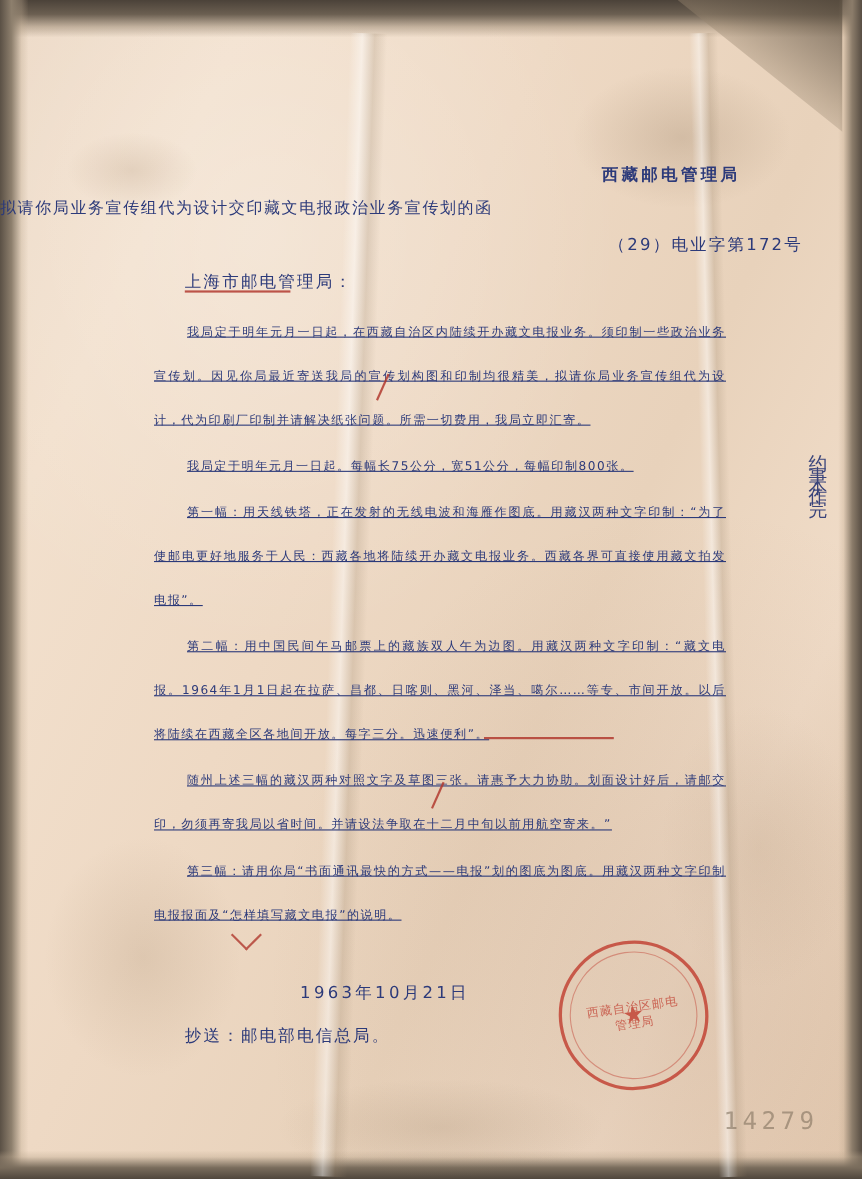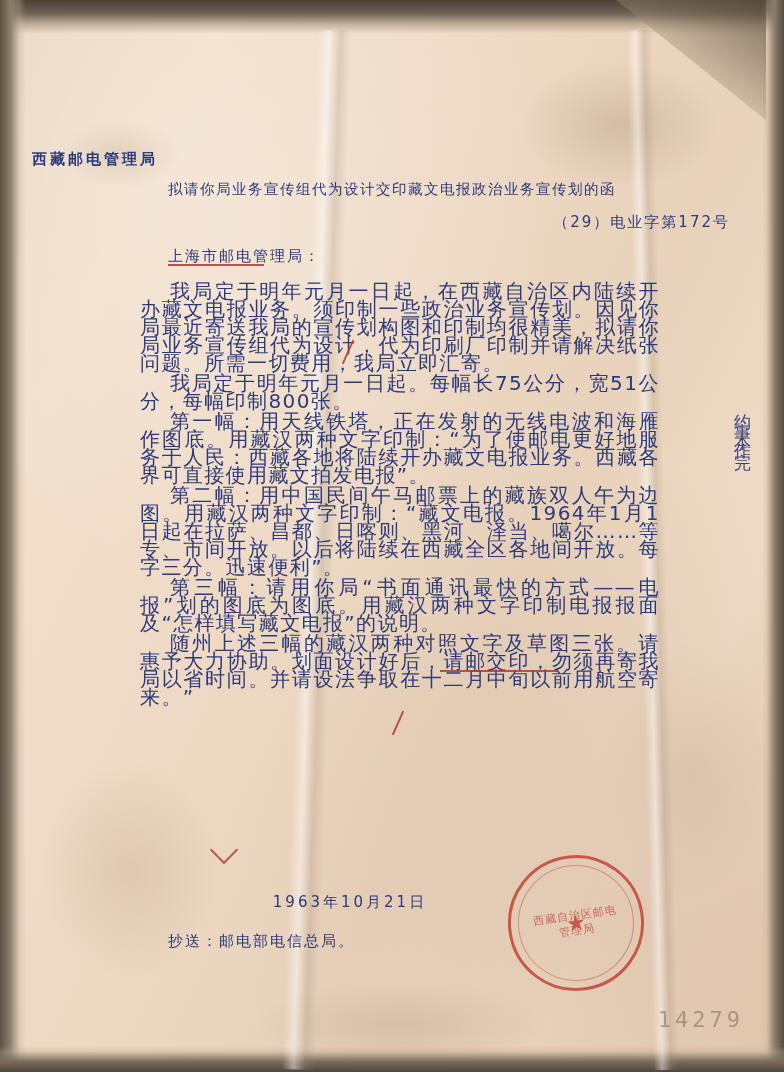--- a/index.html
+++ b/index.html
@@ -83,29 +83,27 @@
   .archive-number {
     position: absolute;
     font-family: "DejaVu Sans", sans-serif;
     color: #2c3a7a;
     letter-spacing: 1px;
     white-space: pre-wrap;
   }
 
   .doc-title {
     top: 150px; left: 0; width: 673px;
-    text-align: left;
+    text-align: right;
     font-size: 15px;
     font-weight: bold;
     letter-spacing: 3px;
-    margin-left: 32px;
   }
   .doc-subtitle {
     top: 180px; left: 0; width: 784px;
-    text-align: center;
     font-size: 14.5px;
     letter-spacing: 1.5px;
   }
   .doc-number {
     top: 213px; left: 0; width: 730px;
     text-align: right;
     font-size: 15px;
     letter-spacing: 2px;
   }
   .addressee {
@@ -117,26 +115,27 @@
 
   .body-block {
     position: absolute;
     top: 282px;
     left: 140px;
     width: 520px;
   }
   .para {
     position: static;
     display: block;
-    font-size: 20px;
-    line-height: 18px;
+    font-size: 11px;
+    line-height: 40px;
     text-indent: 30px;
     margin: 0 0 2px 0;
     letter-spacing: 1.4px;
     text-align: justify;
+    text-decoration: underline;
   }
 
   .date-line {
     top: 893px; left: 0; width: 700px;
     text-align: center;
     font-size: 15px;
     letter-spacing: 3px;
   }
   .cc-line {
     top: 932px; left: 168px;
@@ -259,22 +258,22 @@
     <div class="doc-title">西藏邮电管理局</div>
     <div class="doc-subtitle">拟请你局业务宣传组代为设计交印藏文电报政治业务宣传划的函</div>
     <div class="doc-number">（29）电业字第172号</div>
     <div class="addressee">上海市邮电管理局：</div>
 
     <div class="body-block">
       <p class="para">我局定于明年元月一日起，在西藏自治区内陆续开办藏文电报业务。须印制一些政治业务宣传划。因见你局最近寄送我局的宣传划构图和印制均很精美，拟请你局业务宣传组代为设计，代为印刷厂印制并请解决纸张问题。所需一切费用，我局立即汇寄。</p>
       <p class="para">我局定于明年元月一日起。每幅长75公分，宽51公分，每幅印制800张。</p>
       <p class="para">第一幅：用天线铁塔，正在发射的无线电波和海雁作图底。用藏汉两种文字印制：“为了使邮电更好地服务于人民：西藏各地将陆续开办藏文电报业务。西藏各界可直接使用藏文拍发电报”。</p>
       <p class="para">第二幅：用中国民间午马邮票上的藏族双人午为边图。用藏汉两种文字印制：“藏文电报。1964年1月1日起在拉萨、昌都、日喀则、黑河、泽当、噶尔……等专、市间开放。以后将陆续在西藏全区各地间开放。每字三分。迅速便利”。</p>
+      <p class="para">随州上述三幅的藏汉两种对照文字及草图三张。请惠予大力协助。划面设计好后，请邮交印，勿须再寄我局以省时间。并请设法争取在十二月中旬以前用航空寄来。”</p>
       <p class="para">第三幅：请用你局“书面通讯最快的方式——电报”划的图底为图底。用藏汉两种文字印制电报报面及“怎样填写藏文电报”的说明。</p>
-      <p class="para">随州上述三幅的藏汉两种对照文字及草图三张。请惠予大力协助。划面设计好后，请邮交印，勿须再寄我局以省时间。并请设法争取在十二月中旬以前用航空寄来。”</p>
     </div>
 
     <div class="date-line">1963年10月21日</div>
     <div class="cc-line">抄送：邮电部电信总局。</div>
 
     <div class="margin-note">约事本作完</div>
     <div class="archive-number">14279</div>
 
     <div class="redline" style="left:168px; top:264px; width:96px;"></div>
     <div class="redslash" style="left:347px; top:339px;"></div>

